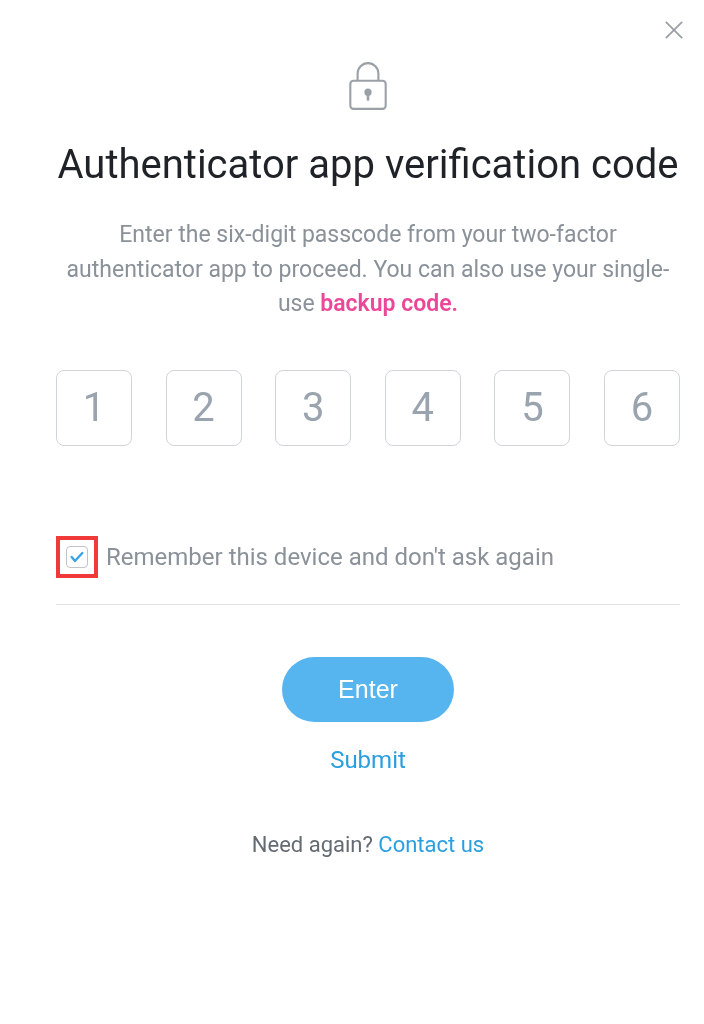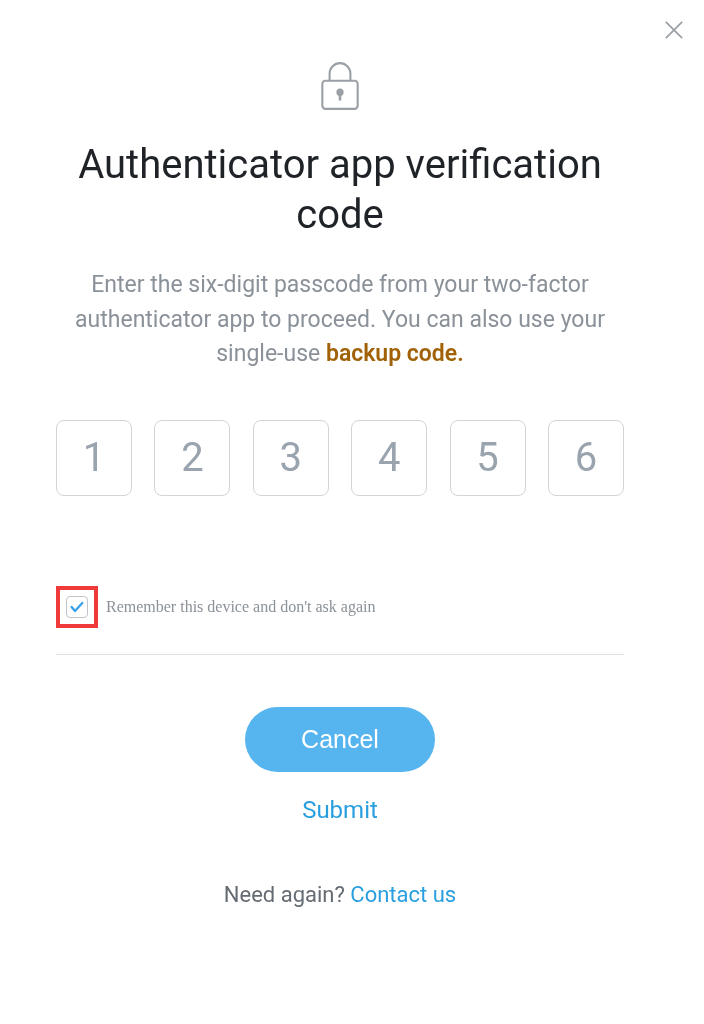--- a/index.html
+++ b/index.html
@@ -22,21 +22,21 @@
       width: 28px;
       height: 28px;
       cursor: pointer;
       color: #9aa0a6;
     }
     .close-btn svg {
       width: 100%;
       height: 100%;
     }
     .container {
-      padding: 60px 80px 0 56px;
+      padding: 60px 24px 0 56px;
       text-align: center;
     }
     .lock-icon {
       display: inline-block;
       margin-bottom: 24px;
       color: #9aa0a6;
     }
     .lock-icon svg {
       width: 42px;
       height: 52px;
@@ -48,21 +48,21 @@
       line-height: 1.25;
       margin-bottom: 28px;
     }
     .description {
       font-size: 23px;
       color: #8a9199;
       line-height: 1.5;
       margin-bottom: 48px;
     }
     .description .backup-link {
-      color: #a16207;
+      color: #ec4899;
       font-weight: 600;
     }
     .code-inputs {
       display: flex;
       justify-content: space-between;
       gap: 18px;
       margin-bottom: 90px;
     }
     .code-input {
       width: 76px;
@@ -102,23 +102,22 @@
       justify-content: center;
       cursor: pointer;
       background: #fff;
     }
     .checkbox svg {
       width: 16px;
       height: 16px;
       color: #3aa0e8;
     }
     .remember-label {
-      font-size: 16px;
+      font-size: 24px;
       color: #8a9199;
-      font-family: Liberation Serif, serif;
     }
     .divider {
       height: 1px;
       background: #dfe3e7;
       margin-bottom: 52px;
     }
     .submit-btn {
       display: inline-block;
       background: #56b4ef;
       color: #fff;
@@ -188,20 +187,20 @@
         <svg viewBox="0 0 24 24" fill="none" stroke="currentColor" stroke-width="3.5" stroke-linecap="round" stroke-linejoin="round">
           <polyline points="4 12 9 18 20 6"></polyline>
         </svg>
       </span>
     </span>
     <span class="remember-label">Remember this device and don't ask again</span>
   </div>
 
   <div class="divider"></div>
 
-  <button class="submit-btn">Cancel</button>
+  <button class="submit-btn">Enter</button>
 
   <a class="cancel-link">Submit</a>
 
   <div class="help-row">
     <span>Need again? </span><span class="contact-link">Contact us</span>
   </div>
 </div>
 
 </body></html>

